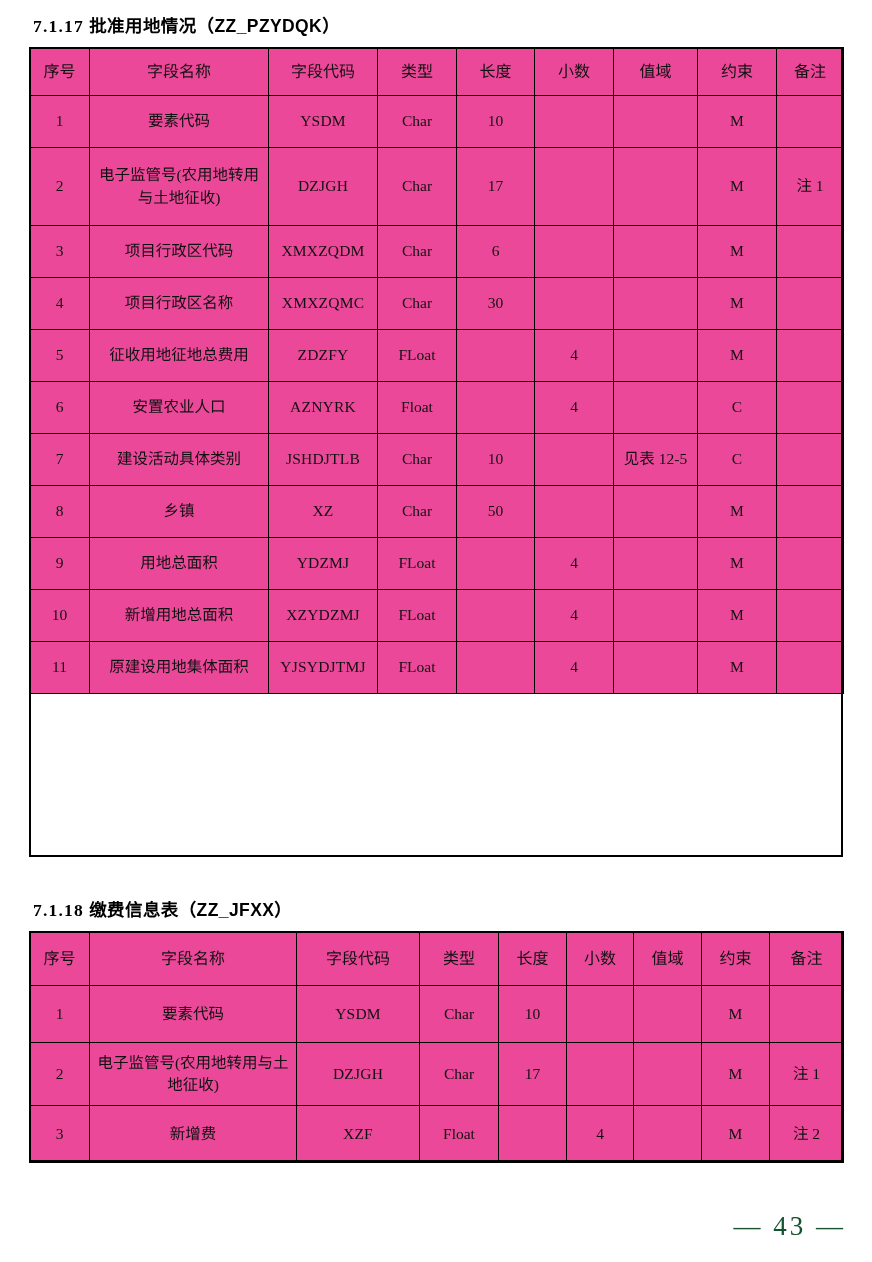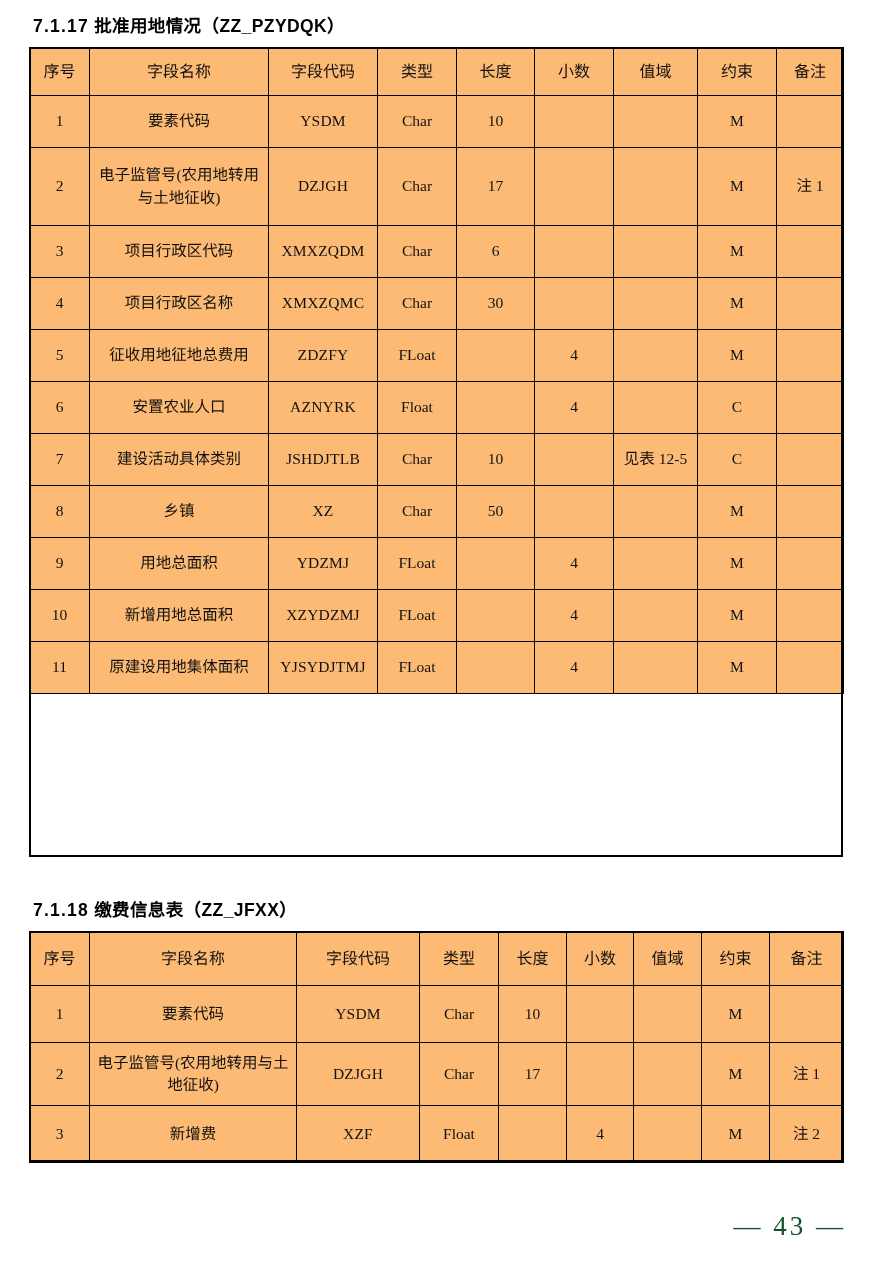--- a/index.html
+++ b/index.html
@@ -30,33 +30,33 @@
     font-family: "Liberation Sans", "DejaVu Sans", sans-serif;
     font-weight: bold;
     font-size: 17.5px;
     letter-spacing: 0.4px;
     color: #000000;
     margin: 0;
     padding: 0;
     white-space: nowrap;
   }
   .section-title .num {
-    font-family: Liberation Sans, sans-serif;
+    font-family: Liberation Serif, serif;
     letter-spacing: 1.2px;
   }
 
   #title-1 { position: absolute; left: 33px; top: 12px; }
   #title-2 { position: absolute; left: 33px; top: 896px; }
 
   
   .spec-table {
     position: absolute;
     border-collapse: collapse;
     table-layout: fixed;
-    background: #fdba74;
+    background: #ec4899;
   }
   .spec-table td, .spec-table th {
     border: 1px solid #000000;
     font-weight: normal;
     font-size: 15.5px;
     color: #111111;
     text-align: center;
     vertical-align: middle;
     padding: 2px 3px;
     line-height: 1.45;

